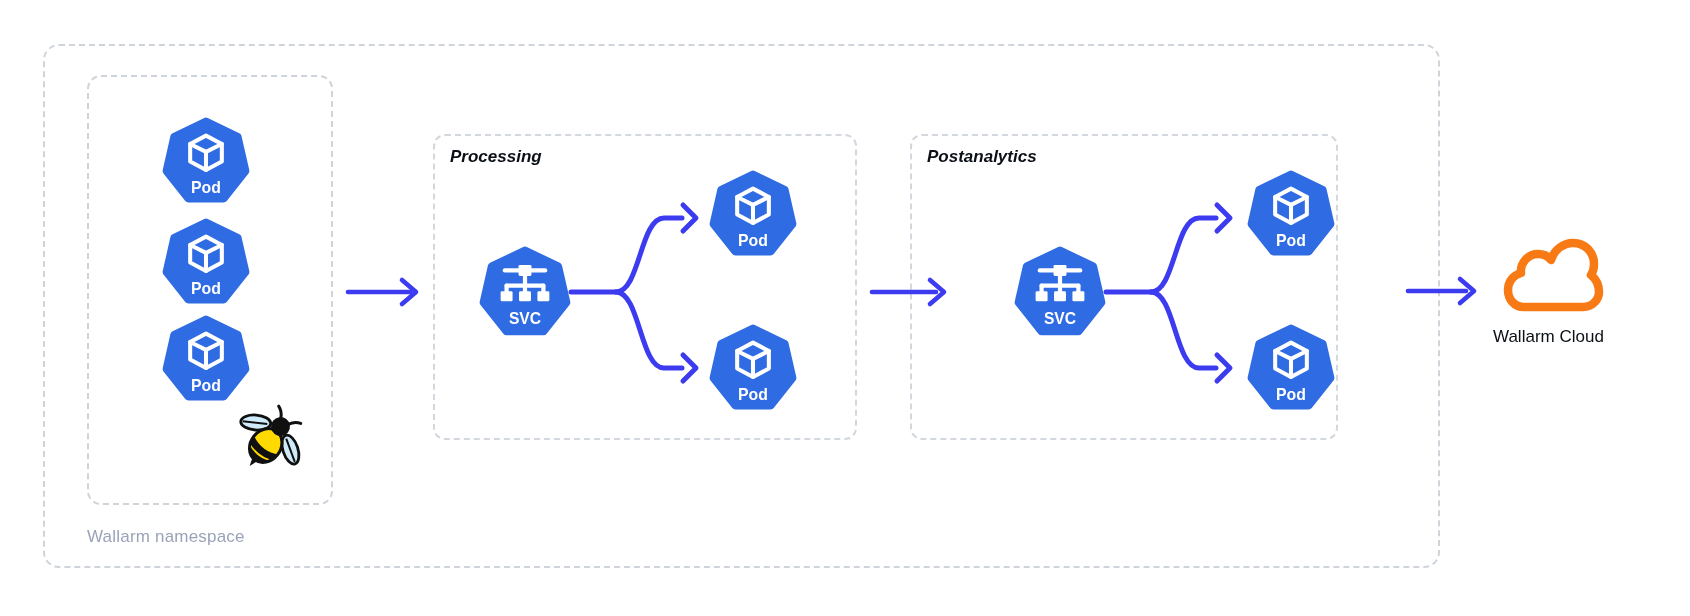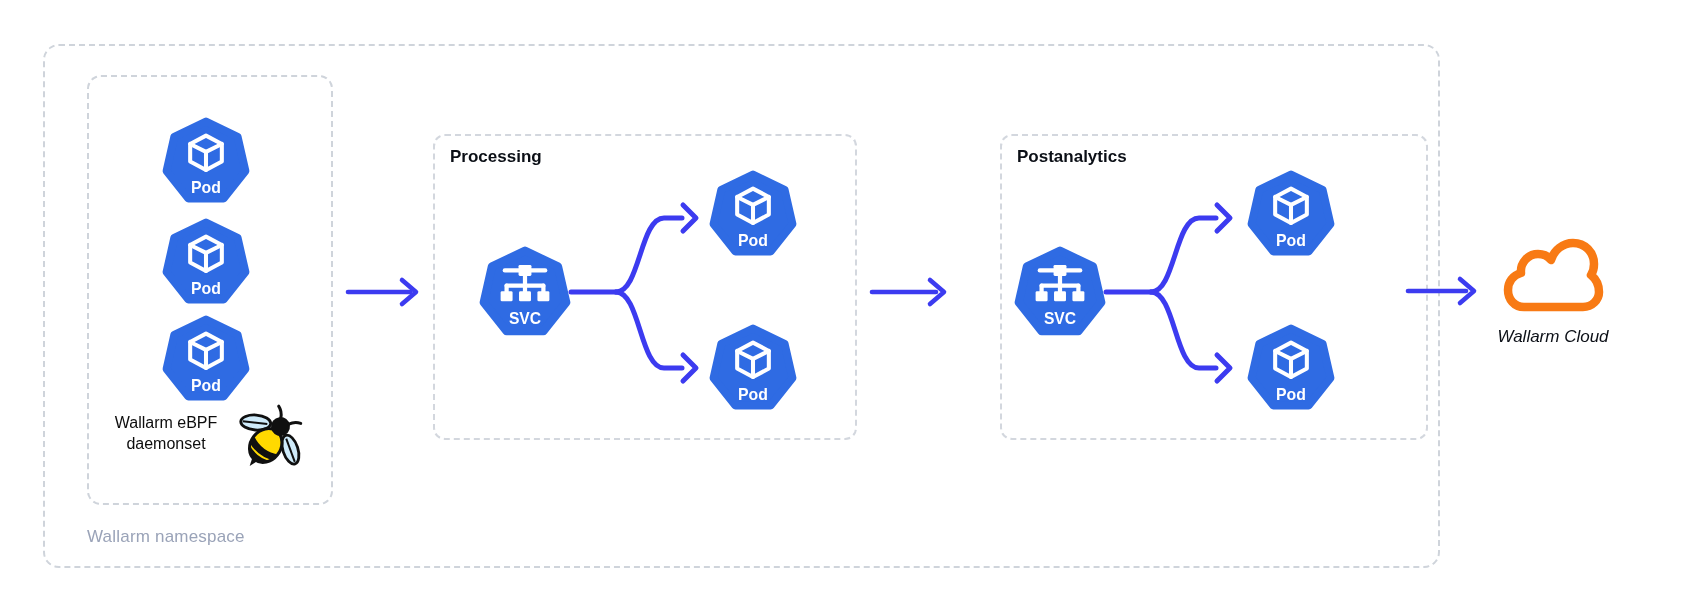--- a/index.html
+++ b/index.html
@@ -4,56 +4,56 @@
 <style>
   html,body{margin:0;padding:0;background:#ffffff;}
   .canvas{
     position:relative;width:1690px;height:616px;background:#ffffff;
     font-family:"Liberation Sans", sans-serif;overflow:hidden;
   }
   .dashed-box{
     position:absolute;border:2px dashed #CFD4DB;border-radius:16px;background:transparent;
     box-sizing:border-box;
   }
-  .group-box{border-radius:12px;border-color:#D3D7DE;}
+  .group-box{border-radius:12px;border-color:#D3D7DE;font-style:italic;}
   .group-title{
     position:absolute;left:15px;top:11px;font-size:17px;font-weight:700;color:#0b0f16;
     white-space:nowrap;
   }
   .ns-label{
     position:absolute;left:87px;top:527px;font-size:17px;color:#9AA3B8;
     letter-spacing:.2px;white-space:nowrap;
   }
   .ds-label{
     position:absolute;left:100px;top:412px;width:132px;text-align:center;
     font-size:16px;font-weight:500;color:#0d0d0d;line-height:21px;
   }
   .cloud-label{
-    position:absolute;left:1493px;top:327px;width:120px;text-align:center;
-    font-size:17px;color:#0b0f16;white-space:nowrap;font-style:italic;
+    position:absolute;left:1493px;top:327px;width:120px;text-align:left;
+    font-size:17px;color:#0b0f16;white-space:nowrap;
   }
   .overlay{position:absolute;left:0;top:0;pointer-events:none;}
   .node-text{
     font-family:"Liberation Sans", sans-serif;font-weight:700;fill:#ffffff;
   }
 </style>
 </head>
 <body>
 
 <div class="canvas">
 
   <div class="dashed-box" style="left:43px;top:44px;width:1397px;height:524px;"></div>
 
   <div class="dashed-box" style="left:87px;top:75px;width:246px;height:430px;border-radius:14px;"></div>
 
   <div class="dashed-box group-box" style="left:433px;top:134px;width:424px;height:306px;">
     <span class="group-title">Processing</span>
   </div>
 
-  <div class="dashed-box group-box" style="left:1000px;top:134px;width:428px;height:306px;">
+  <div class="dashed-box group-box" style="left:910px;top:134px;width:428px;height:306px;">
     <span class="group-title">Postanalytics</span>
   </div>
 
   <svg class="overlay" width="1690" height="616" viewBox="0 0 1690 616">
     <defs>
 
       <polygon id="hepta" points="50,4 85.9,21.3 94.8,60.2 70,91.4 30,91.4 5.2,60.2 14,21.3" fill="#2F6BE3" stroke="#2F6BE3" stroke-width="9" stroke-linejoin="round"></polygon>
 
       <g id="pod-shape">
         <use href="#hepta"></use>
@@ -182,22 +182,18 @@
         <path d="M15,42 Q33,52 51,42" stroke-width="7"></path>
         <path d="M17,53 Q33,61 49,53" stroke-width="9"></path>
       </g>
 
       <circle cx="33" cy="16" r="9.5" fill="#101010"></circle>
       <path d="M28,9 Q25,3 19,1" stroke="#101010" stroke-width="3" fill="none" stroke-linecap="round"></path>
       <path d="M38,9 Q41,3 47,1" stroke="#101010" stroke-width="3" fill="none" stroke-linecap="round"></path>
     </g>
   </svg>
 
-  <div class="ds-label">
-    <div>Wallarm eBPF</div>
-    <div>daemonset</div>
-  </div>
 
   <div class="ns-label">Wallarm namespace</div>
 
   <div class="cloud-label">Wallarm Cloud</div>
 
 </div>
 
 </body></html>

